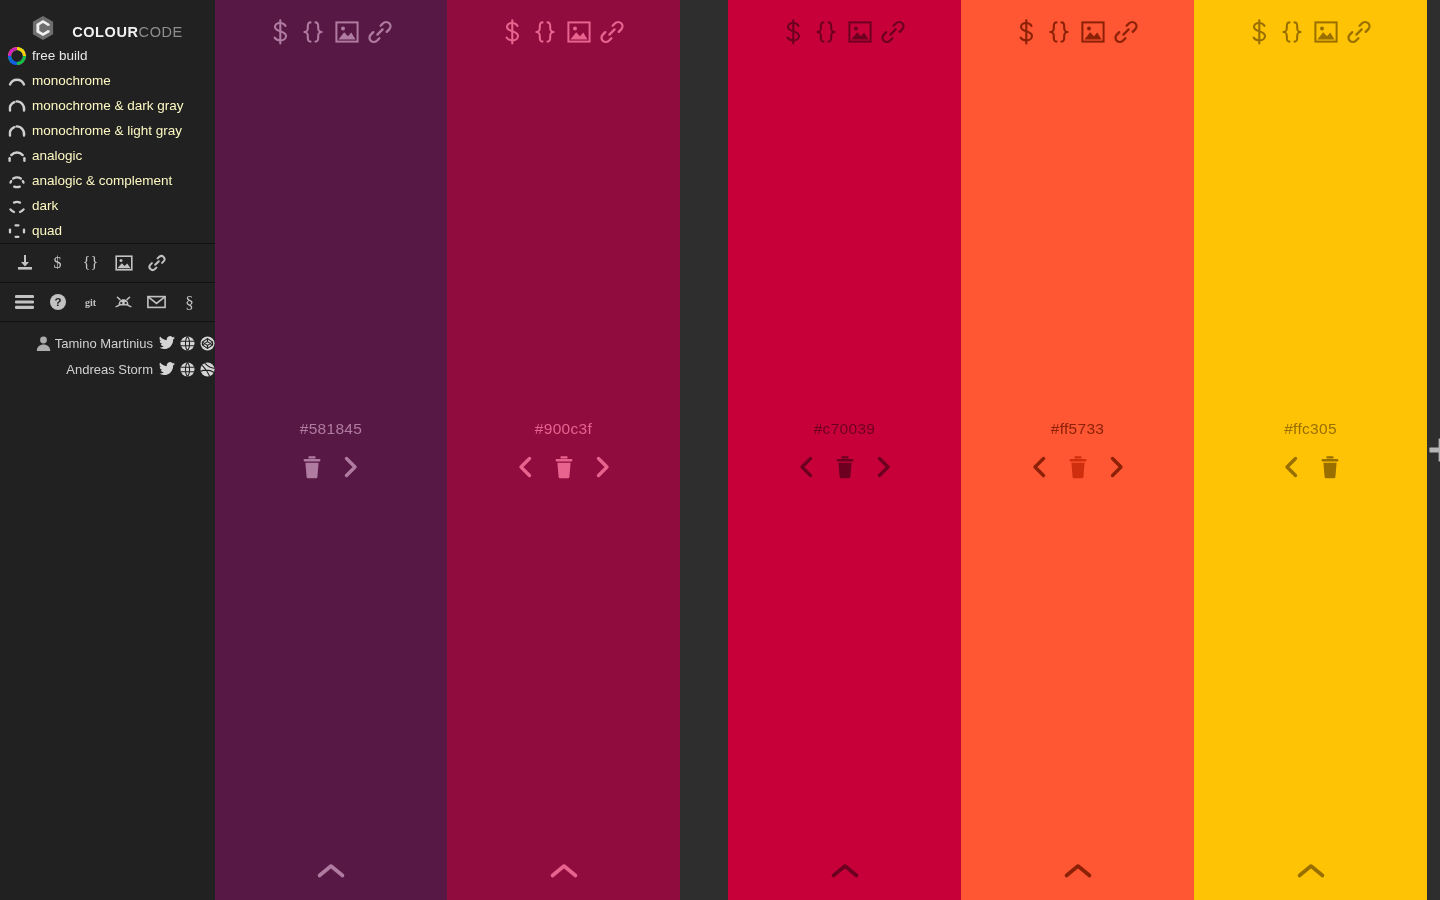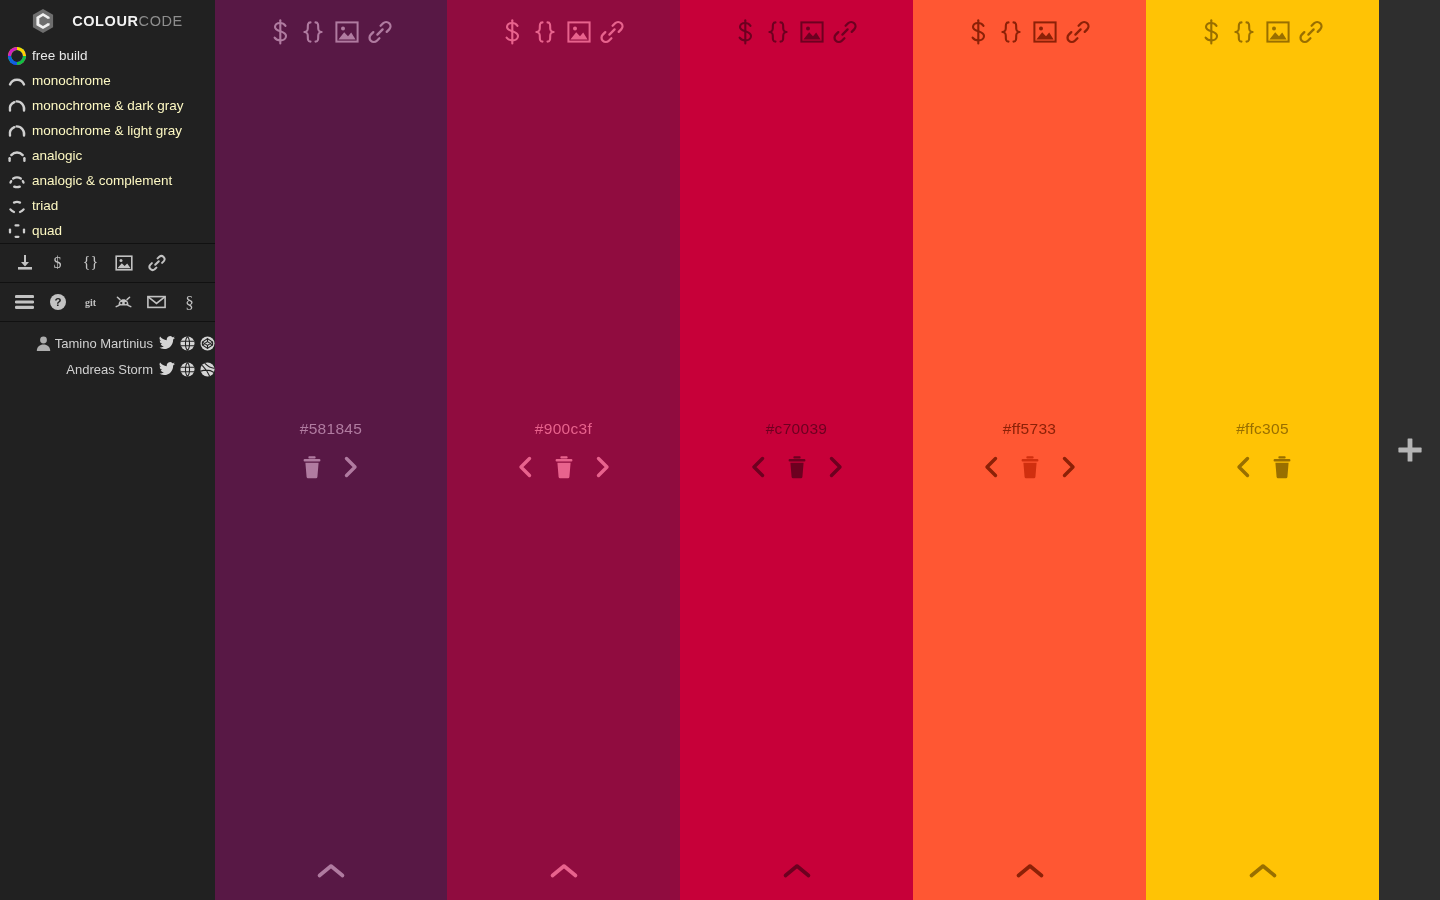--- a/index.html
+++ b/index.html
@@ -15,21 +15,21 @@
   
   .sidebar {
     width: 215px; height: 900px;
     background: #212121;
     flex: 0 0 215px;
     display: flex; flex-direction: column;
     position: relative;
   }
   .brand {
     height: 40px;
-    display: flex; align-items: center; justify-content: center;
+    display: flex; align-items: flex-end; justify-content: center;
     gap: 18px;
     padding-top: 2px;
   }
   .brand-mark { width: 22px; height: 24px; display: block; }
   .brand-text {
     font-size: 14.5px; letter-spacing: 0.6px;
   }
   .brand-text .b1 { color: #f2f2f2; font-weight: bold; }
   .brand-text .b2 { color: #8e8e8e; font-weight: normal; }
 
@@ -225,21 +225,21 @@
 
 
       <div class="scheme-item">
         <span class="scheme-ico">
           <svg width="22" height="20" viewBox="0 0 22 20">
             <path d="M8.0 6.6 A7.4 7.4 0 0 1 14.0 6.6" fill="none" stroke="#cfcfcf" stroke-width="2.3" stroke-linecap="round"></path>
             <path d="M4.4 13.4 A7.4 7.4 0 0 0 8.0 16.0" fill="none" stroke="#cfcfcf" stroke-width="2.3" stroke-linecap="round"></path>
             <path d="M14.0 16.0 A7.4 7.4 0 0 0 17.6 13.4" fill="none" stroke="#cfcfcf" stroke-width="2.3" stroke-linecap="round"></path>
           </svg>
         </span>
-        <span class="scheme-label">triad</span>
+        <span class="scheme-label">dark</span>
       </div>
 
       <div class="scheme-item">
         <span class="scheme-ico">
           <svg width="22" height="20" viewBox="0 0 22 20">
             <path d="M4.0 8.6 L4.0 11.4" fill="none" stroke="#cfcfcf" stroke-width="2.3" stroke-linecap="round"></path>
             <path d="M18.0 8.6 L18.0 11.4" fill="none" stroke="#cfcfcf" stroke-width="2.3" stroke-linecap="round"></path>
             <path d="M9.6 4.4 L12.4 4.4" fill="none" stroke="#cfcfcf" stroke-width="2.3" stroke-linecap="round"></path>
             <path d="M9.6 15.8 L12.4 15.8" fill="none" stroke="#cfcfcf" stroke-width="2.3" stroke-linecap="round"></path>
           </svg>
@@ -491,21 +491,21 @@
         </div>
       </div>
 
       <div class="col-bottom">
         <svg width="30" height="18" viewBox="0 0 30 18" fill="none" stroke="currentColor" stroke-width="3.6" stroke-linecap="round" stroke-linejoin="round">
           <path d="M3.5 13.5 L15 4 L26.5 13.5"></path>
         </svg>
       </div>
     </section>
 
-    <section class="col" style="width:233px;background:#c70039;color:#6d0020;">
+    <section class="col" style="width:233px;background:#c70039;color:#6d0020;margin-left:48px;">
       <div class="col-icons">
         <span class="col-icon">
           <svg width="20" height="26" viewBox="0 0 20 26" fill="none" stroke="currentColor" stroke-width="2.1" stroke-linecap="round">
             <path d="M14.5 6.8 C13 4.6 11 4 9 4 C6 4 4 5.6 4 8 C4 13 15 11.5 15 17 C15 19.6 12.6 21.4 9.5 21.4 C7 21.4 5 20.6 3.6 18.6"></path>
             <path d="M9.3 1.2 V24.4"></path>
           </svg>
         </span>
         <span class="col-icon">
           <svg width="26" height="26" viewBox="0 0 26 26" fill="none" stroke="currentColor" stroke-width="2.1" stroke-linecap="round" stroke-linejoin="round">
             <path d="M10.5 3.4 C7.5 3.4 7.8 6.4 7.8 9.2 C7.8 11.6 6 13 4.4 13 C6 13 7.8 14.4 7.8 16.8 C7.8 19.6 7.5 22.6 10.5 22.6"></path>

